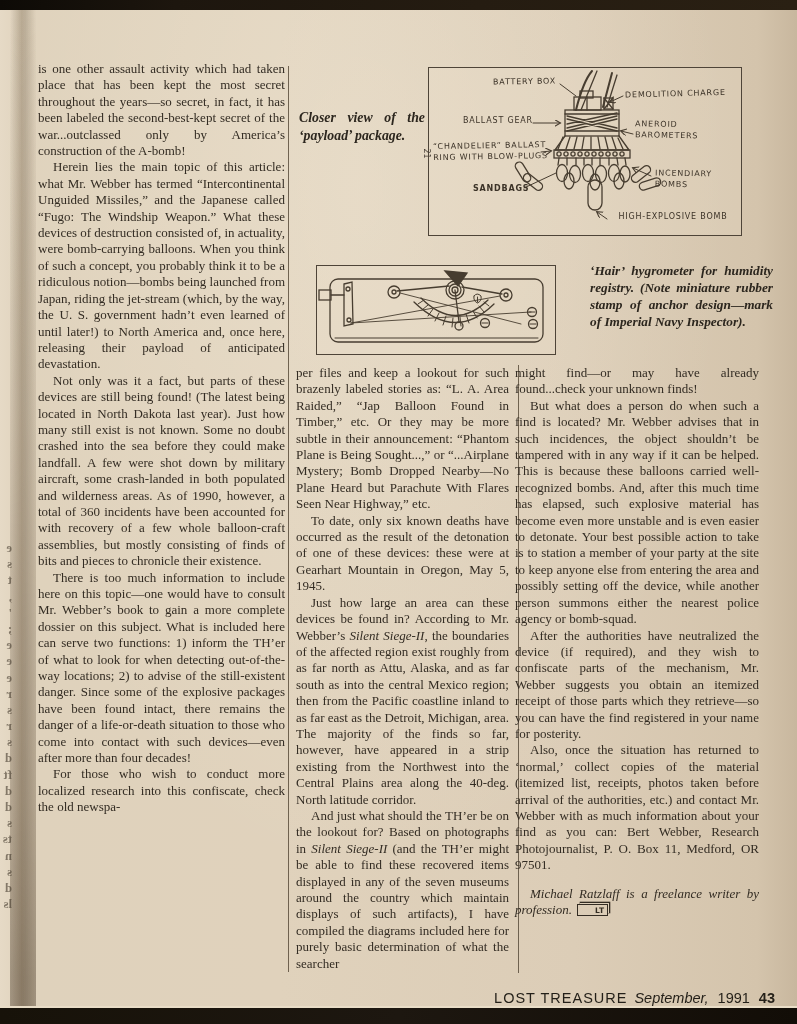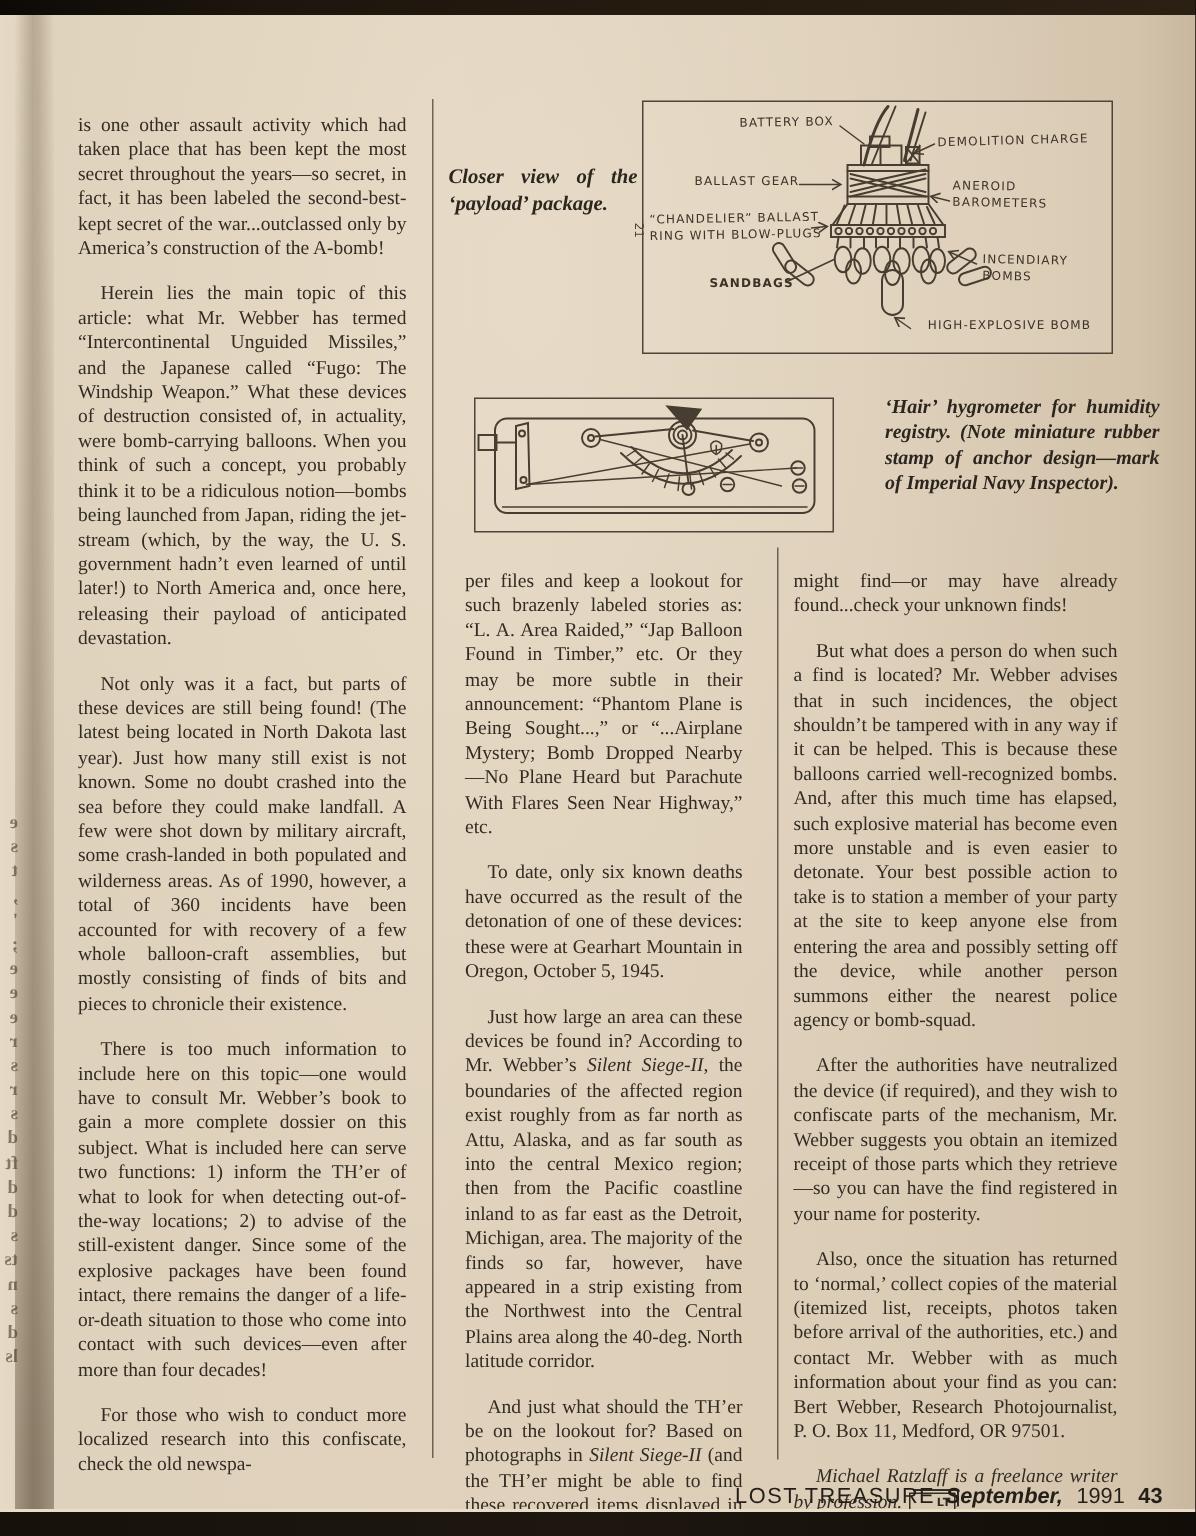--- a/index.html
+++ b/index.html
@@ -24,21 +24,21 @@
       linear-gradient(180deg,rgba(70,52,32,0) 0%,rgba(70,52,32,.10) 40%,rgba(70,52,32,.28) 80%,rgba(60,44,26,.38) 97%),
       linear-gradient(90deg,rgba(95,75,50,0) 0%,rgba(95,75,50,.30) 45%,rgba(70,54,34,.22) 60%,rgba(95,75,50,0) 100%);
     filter:blur(.4px);
   }
   .bleed{position:absolute;left:-4px;top:530px;width:16px;transform:scaleX(-1);
     color:#43392c;opacity:.6;font-weight:bold;font-size:12.5px;}
   .bleed span{display:block;height:16.2px;line-height:16.2px;}
   
   .col{position:absolute;color:#332c23;font-size:13px;line-height:16.4px;
     text-align:justify;text-justify:inter-word;}
-  .col p{margin:14px;}
+  .col p{margin:0;}
   .col p.indent{text-indent:15px;}
   .col p.note{margin-top:12px;font-style:italic;}
   .col1{left:38px;top:51px;width:247px;}
   .col2{left:296px;top:355px;width:213px;}
   .col3{left:515px;top:355px;width:244px;}
   .rule{position:absolute;width:1.3px;background:#5a4d3c;opacity:.85;}
   .rule1{left:288px;top:56px;height:906px;}
   .rule2{left:518px;top:355px;height:608px;}
   .endmark{display:inline-block;font-style:normal;font-family:"DejaVu Sans",sans-serif;
     font-size:7.5px;font-weight:bold;letter-spacing:.5px;line-height:9px;
@@ -65,21 +65,21 @@
   .lbl-chand{left:4px;top:73px;width:121px;transform:rotate(-1deg);}
   .lbl-sand{left:44px;top:116px;font-weight:bold;}
   .lbl-incend{left:226px;top:101px;width:68px;transform:rotate(1deg);}
   .lbl-he{left:177px;top:144px;width:134px;text-align:center;}
   .edgemark{position:absolute;left:421px;top:139px;font-family:"DejaVu Sans",sans-serif;
     font-size:8px;color:#4a4138;transform:rotate(90deg);}
   
   .footer{position:absolute;left:420px;top:980px;width:355px;text-align:right;
     font-family:"Liberation Sans",sans-serif;font-size:14.5px;color:#231f18;}
   .footer .mag{letter-spacing:1px;margin-left:16px;}
-  .footer .month{font-style:italic;margin-left:7px;font-weight:bold;}
+  .footer .month{font-style:italic;margin-left:7px;}
   .footer .year{margin-left:9px;}
   .footer .pgnum{font-weight:bold;margin-left:9px;}
 </style>
 </head>
 <body>
 
 <div class="bar-top"></div>
 
 <div class="page">
   <div class="crease"></div>
@@ -114,21 +114,21 @@
 
   <div class="col col1">
       <p><span>is one other assault activity which had taken place that has been kept the most secret throughout the years—so secret, in fact, it has been labeled the second-best-kept secret of the war...outclassed only by America’s construction of the A-bomb!</span></p>
       <p class="indent"><span>Herein lies the main topic of this article: what Mr. Webber has termed “Intercontinental Unguided Missiles,” and the Japanese called “Fugo: The Windship Weapon.” What these devices of destruction consisted of, in actuality, were bomb-carrying balloons. When you think of such a concept, you probably think it to be a ridiculous notion—bombs being launched from Japan, riding the jet-stream (which, by the way, the U. S. government hadn’t even learned of until later!) to North America and, once here, releasing their payload of anticipated devastation.</span></p>
       <p class="indent"><span>Not only was it a fact, but parts of these devices are still being found! (The latest being located in North Dakota last year). Just how many still exist is not known. Some no doubt crashed into the sea before they could make landfall. A few were shot down by military aircraft, some crash-landed in both populated and wilderness areas. As of 1990, however, a total of 360 incidents have been accounted for with recovery of a few whole balloon-craft assemblies, but mostly consisting of finds of bits and pieces to chronicle their existence.</span></p>
       <p class="indent"><span>There is too much information to include here on this topic—one would have to consult Mr. Webber’s book to gain a more complete dossier on this subject. What is included here can serve two functions: 1) inform the TH’er of what to look for when detecting out-of-the-way locations; 2) to advise of the still-existent danger. Since some of the explosive packages have been found intact, there remains the danger of a life-or-death situation to those who come into contact with such devices—even after more than four decades!</span></p>
       <p class="indent"><span>For those who wish to conduct more localized research into this confiscate, check the old newspa-</span></p>
     </div>
   <div class="col col2">
       <p><span>per files and keep a lookout for such brazenly labeled stories as: “L. A. Area Raided,” “Jap Balloon Found in Timber,” etc. Or they may be more subtle in their announcement: “Phantom Plane is Being Sought...,” or “...Airplane Mystery; Bomb Dropped Nearby—No Plane Heard but Parachute With Flares Seen Near Highway,” etc.</span></p>
-      <p class="indent"><span>To date, only six known deaths have occurred as the result of the detonation of one of these devices: these were at Gearhart Mountain in Oregon, October 5, 1945.</span></p>
+      <p class="indent"><span>To date, only six known deaths have occurred as the result of the detonation of one of these devices: these were at Gearhart Mountain in Oregon, May 5, 1945.</span></p>
       <p class="indent"><span>Just how large an area can these devices be found in? According to Mr. Webber’s </span><i>Silent Siege-II</i><span>, the boundaries of the affected region exist roughly from as far north as Attu, Alaska, and as far south as into the central Mexico region; then from the Pacific coastline inland to as far east as the Detroit, Michigan, area. The majority of the finds so far, however, have appeared in a strip existing from the Northwest into the Central Plains area along the 40-deg. North latitude corridor.</span></p>
       <p class="indent"><span>And just what should the TH’er be on the lookout for? Based on photographs in </span><i>Silent Siege-II</i><span> (and the TH’er might be able to find these recovered items displayed in any of the seven museums around the country which maintain displays of such artifacts), I have compiled the diagrams included here for purely basic determination of what the searcher</span></p>
     </div>
   <div class="col col3">
       <p><span>might find—or may have already found...check your unknown finds!</span></p>
       <p class="indent"><span>But what does a person do when such a find is located? Mr. Webber advises that in such incidences, the object shouldn’t be tampered with in any way if it can be helped. This is because these balloons carried well-recognized bombs. And, after this much time has elapsed, such explosive material has become even more unstable and is even easier to detonate. Your best possible action to take is to station a member of your party at the site to keep anyone else from entering the area and possibly setting off the device, while another person summons either the nearest police agency or bomb-squad.</span></p>
       <p class="indent"><span>After the authorities have neutralized the device (if required), and they wish to confiscate parts of the mechanism, Mr. Webber suggests you obtain an itemized receipt of those parts which they retrieve—so you can have the find registered in your name for posterity.</span></p>
       <p class="indent"><span>Also, once the situation has returned to ‘normal,’ collect copies of the material (itemized list, receipts, photos taken before arrival of the authorities, etc.) and contact Mr. Webber with as much information about your find as you can: Bert Webber, Research Photojournalist, P. O. Box 11, Medford, OR 97501.</span></p>
       <p class="indent note"><i>Michael Ratzlaff is a freelance writer by profession.</i><span class="endmark">LT</span></p>
     </div>

